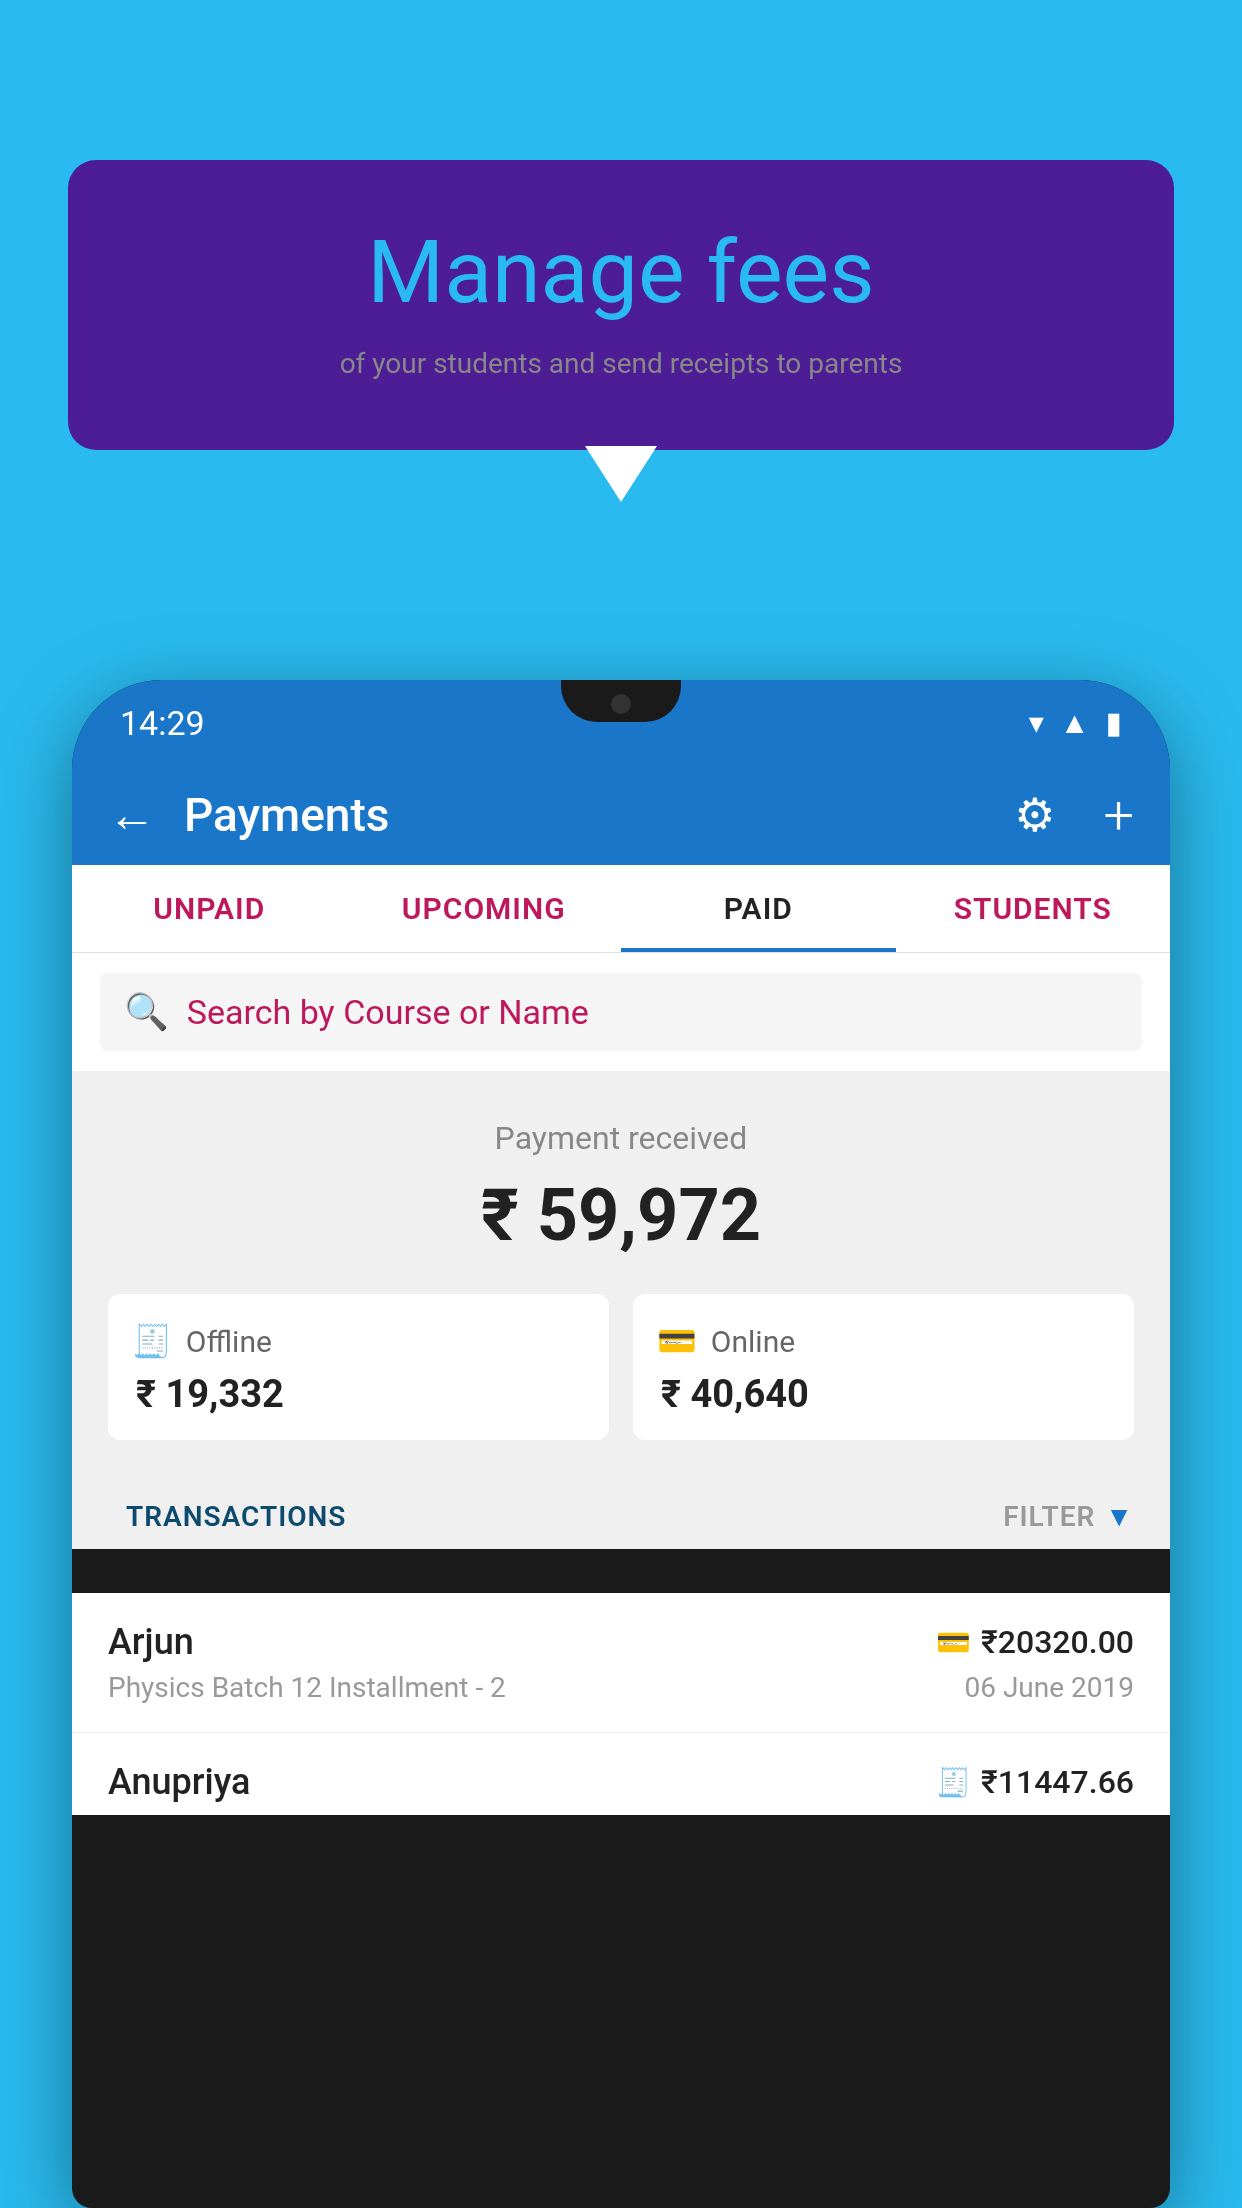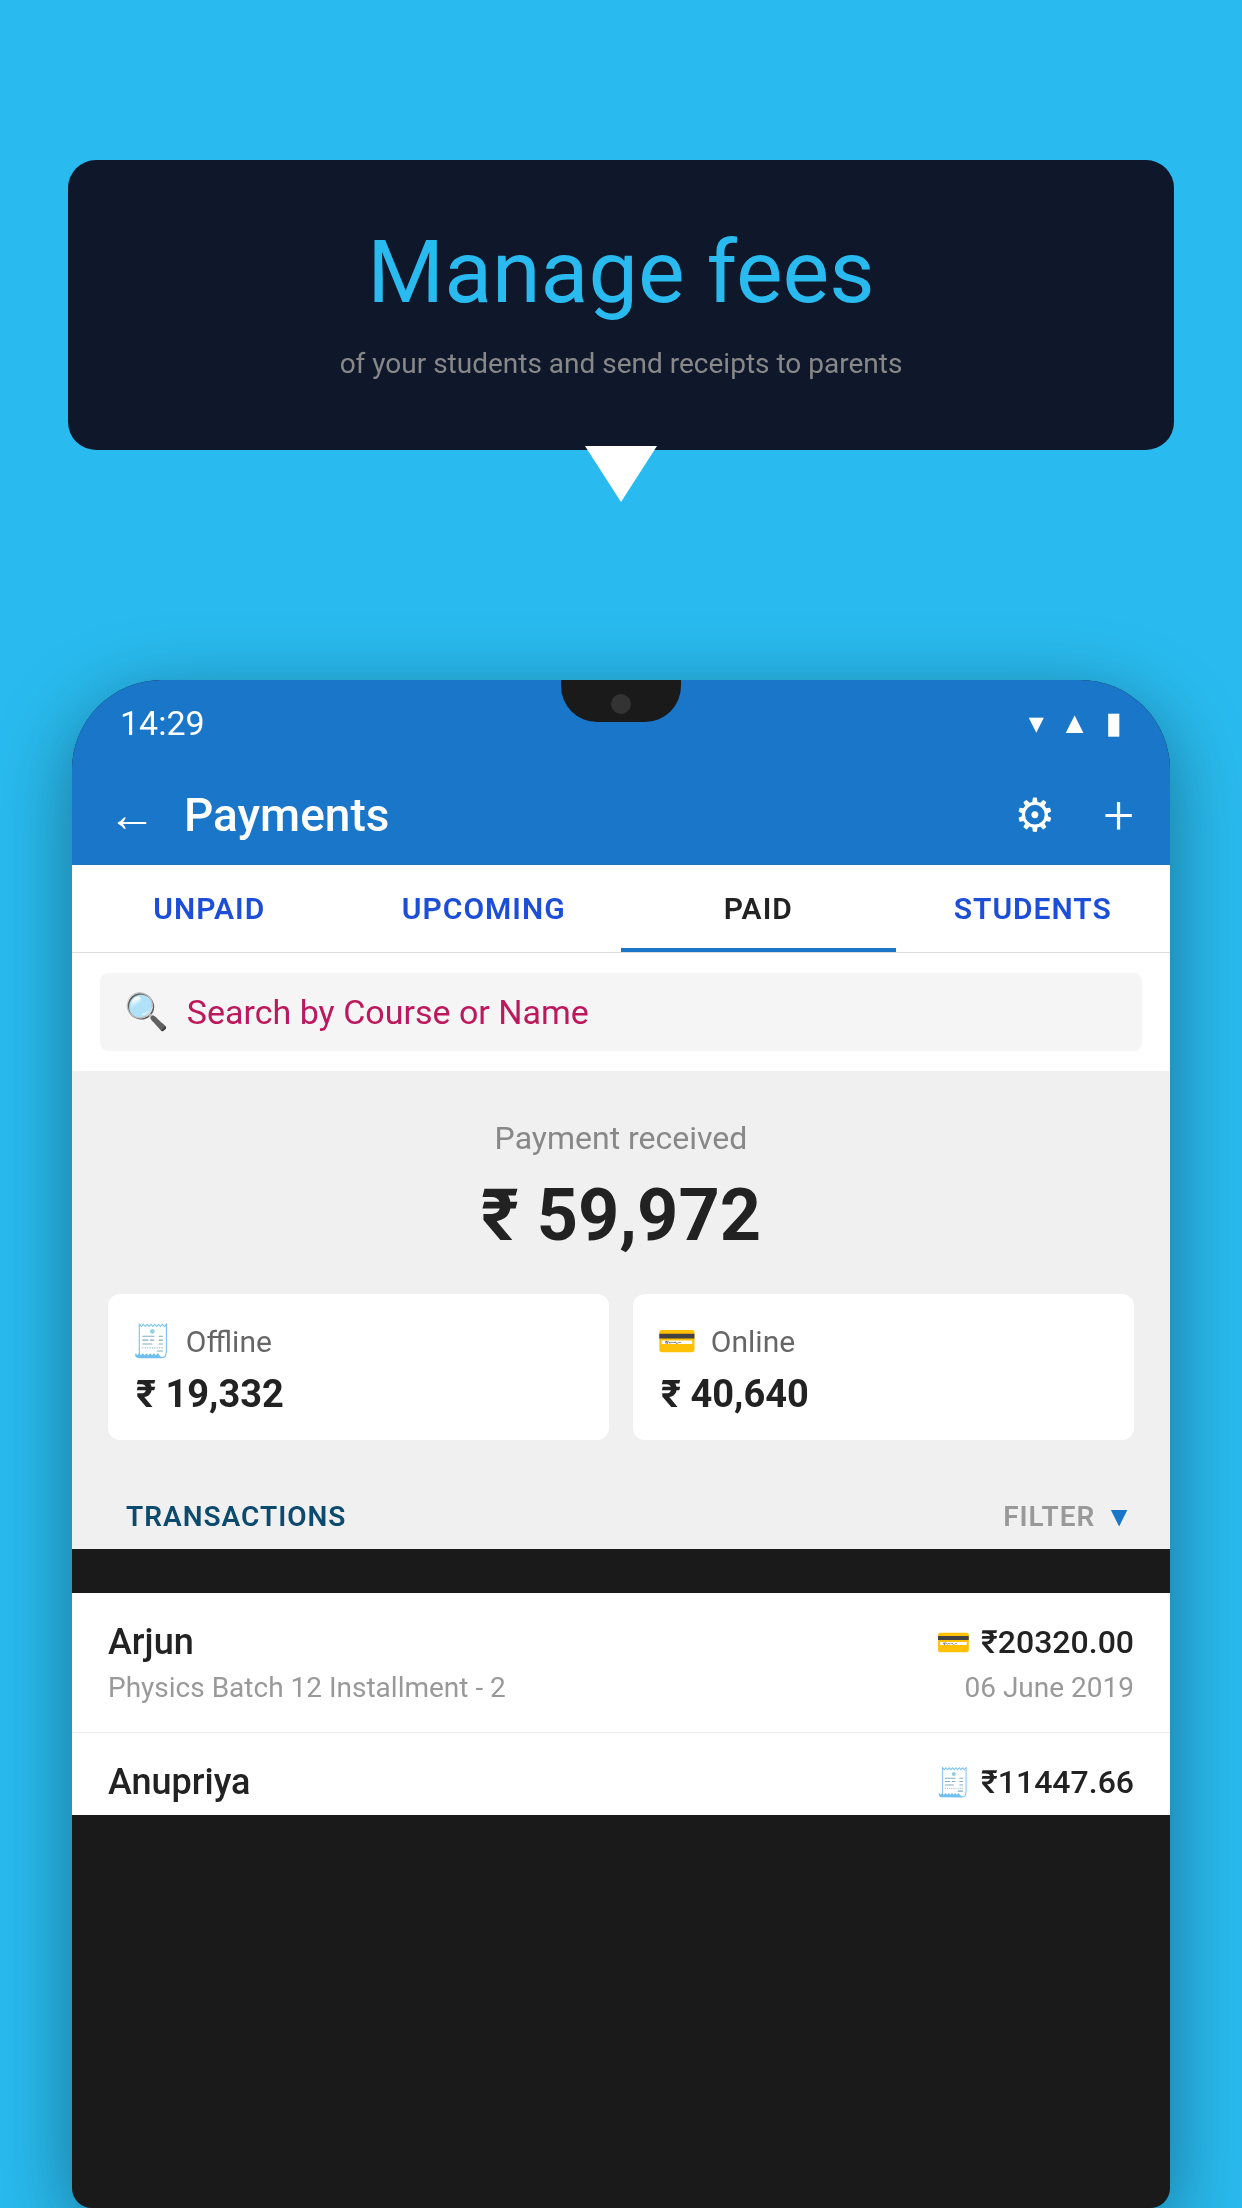--- a/index.html
+++ b/index.html
@@ -12,21 +12,21 @@
       overflow: hidden;
       position: relative;
     }
 
     
     .speech-bubble {
       position: absolute;
       top: 160px;
       left: 68px;
       right: 68px;
-      background: #0f172a;
+      background: #4c1d95;
       border-radius: 28px;
       padding: 60px 50px 70px 50px;
       text-align: center;
     }
     .speech-bubble::after {
       content: '';
       position: absolute;
       bottom: -52px;
       left: 50%;
       transform: translateX(-50%);
@@ -157,21 +157,21 @@
       height: 88px;
     }
 
     .tab {
       flex: 1;
       display: flex;
       align-items: center;
       justify-content: center;
       font-size: 30px;
       font-weight: 600;
-      color: #1d4ed8;
+      color: #be185d;
       letter-spacing: 1px;
       position: relative;
     }
 
     .tab.active {
       color: #222;
     }
 
     .tab.active::after {
       content: '';

